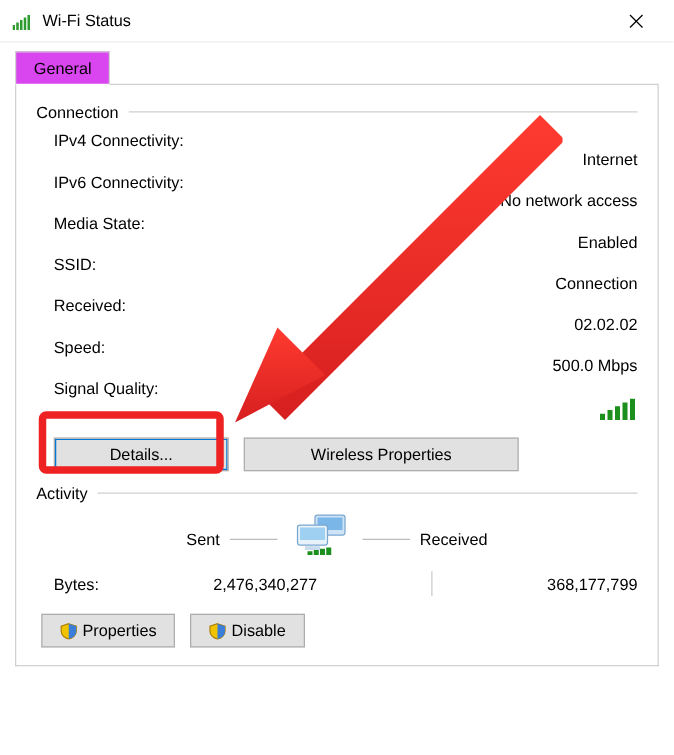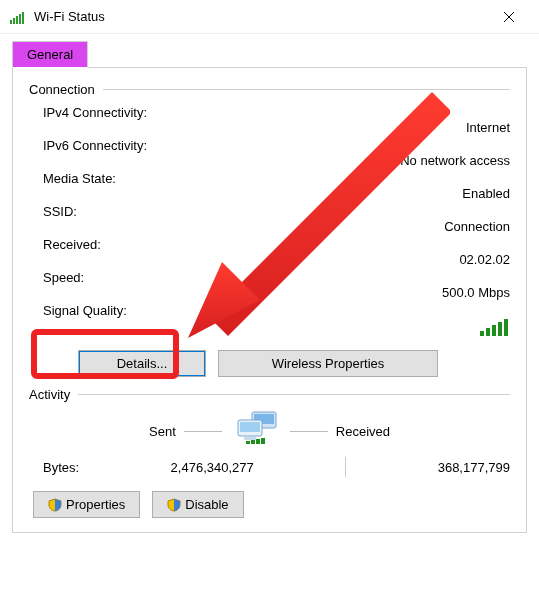--- a/index.html
+++ b/index.html
@@ -200,21 +200,21 @@
         <rect x="0" y="13" width="4" height="5" fill="#1d8f1d"></rect>
         <rect x="6" y="10" width="4" height="8" fill="#1d8f1d"></rect>
         <rect x="12" y="7" width="4" height="11" fill="#1d8f1d"></rect>
         <rect x="18" y="4" width="4" height="14" fill="#1d8f1d"></rect>
         <rect x="24" y="1" width="4" height="17" fill="#1d8f1d"></rect>
       </svg>
     </span>
   </div>
 
   <div class="btn-row">
-    <button class="btn details" style="width:128px; justify-content:center;margin-left:35px;">
+    <button class="btn details" style="width:140px; justify-content:center;">
       <span>Details...</span>
     </button>
     <button class="btn" style="width:220px; justify-content:center;">
       <span>Wireless Properties</span>
     </button>
   </div>
 
   <div class="group-header" style="margin-top:10px;">
     <span class="label">Activity</span>
     <span class="line"></span>

